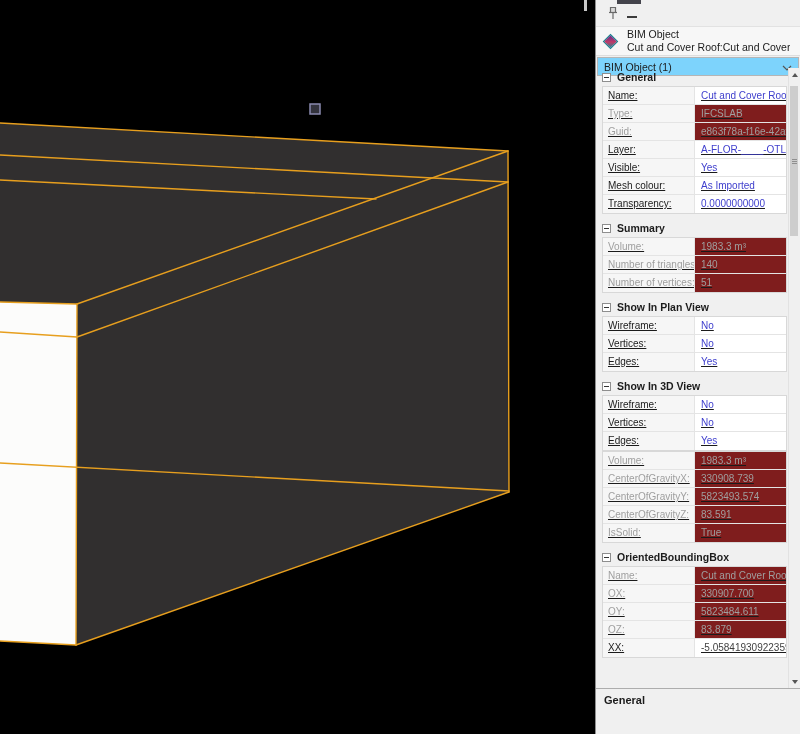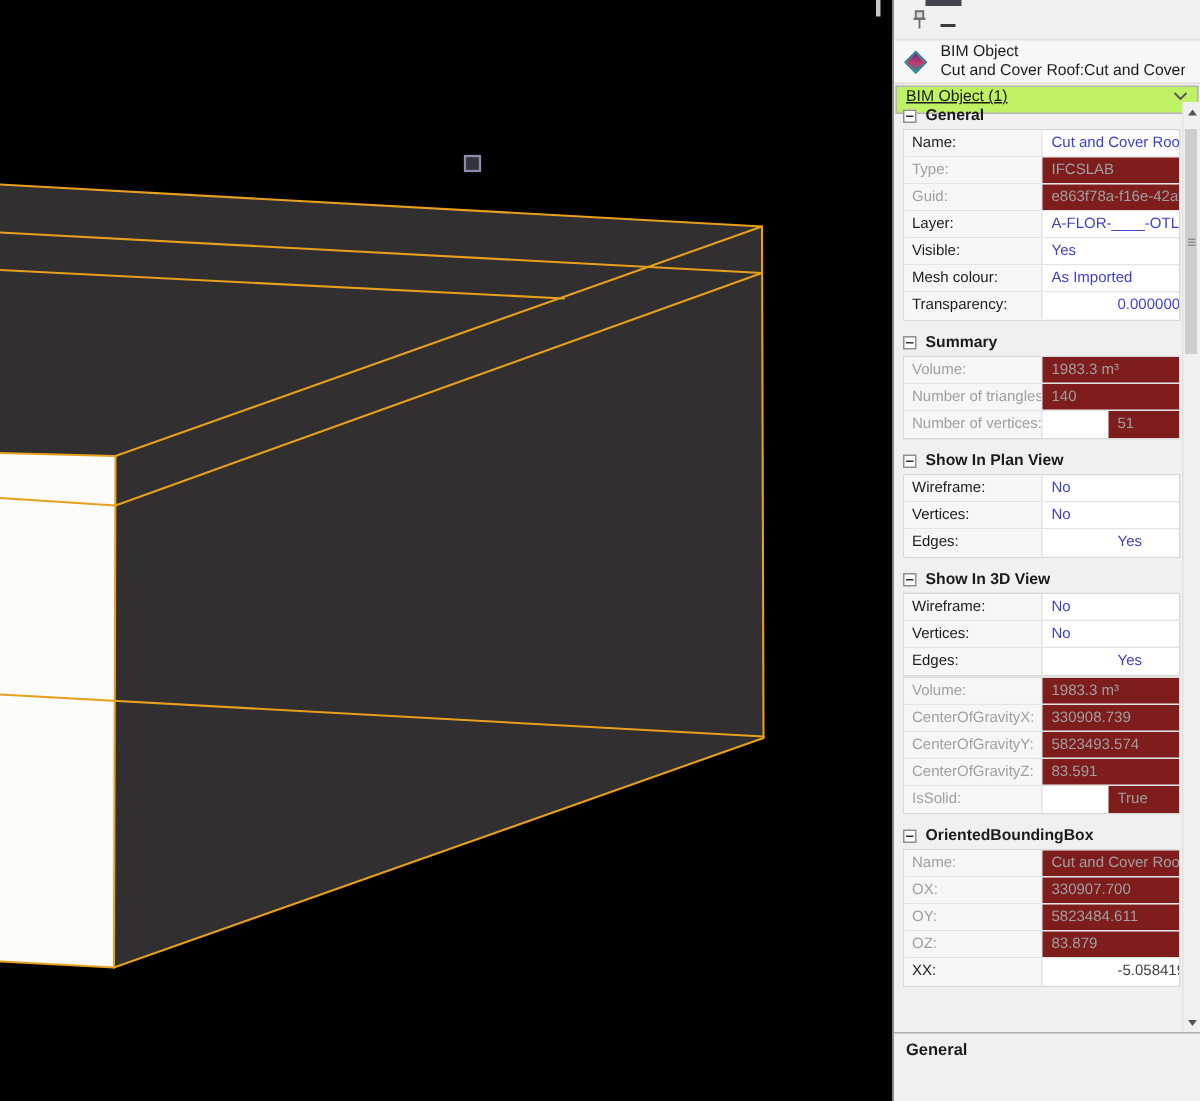--- a/index.html
+++ b/index.html
@@ -21,34 +21,34 @@
   .minim{position:absolute;left:31px;top:16px;width:10px;height:2px;background:#3c3c3c;}
 
   .obj-header{height:30px;background:#f7f7f7;border-top:1px solid #e2e2e2;border-bottom:1px solid #dedede;
               display:flex;align-items:center;padding:2px 6px;}
   .gem{width:17px;height:17px;margin-right:8px;position:relative;flex:0 0 auto;}
   .gem-in{position:absolute;left:3px;top:3px;width:11px;height:11px;transform:rotate(45deg);
           background:linear-gradient(135deg,#5c2d91 0%,#c23b68 55%,#1d8a96 100%);
           border:1.5px solid #157d8c;}
   .obj-lines{line-height:13px;white-space:nowrap;overflow:hidden;}
 
-  .selector{height:19px;margin:1px 1px 2px 1px;background:#bef264;border:1px solid #b5b5b5;
-            display:flex;padding:0 6px;cursor:default;text-decoration:underline;}
+  .selector{height:19px;margin:1px 1px 2px 1px;background:#7dd3fc;border:1px solid #b5b5b5;
+            display:flex;align-items:center;padding:0 6px;cursor:default;}
   .selector .chev{margin-left:auto;}
 
   .grid-wrap{position:absolute;top:68px;left:1px;right:0;bottom:46px;overflow:hidden;}
   .sections{margin-left:5px;margin-right:13px;}
   .sec-h{display:flex;align-items:center;height:14px;margin:7px 0 2px 0;font-weight:bold;font-size:10.5px;}
   .sec:first-child .sec-h{margin-top:2px;}
   .collapse{width:9px;height:9px;border:1px solid #8e8e8e;background:#fff;margin-right:6px;
             position:relative;flex:0 0 auto;}
   .collapse::after{content:"";position:absolute;left:1px;top:3px;width:5px;height:1px;background:#333;}
   .rows{border:1px solid #d8d8d8;background:#fff;}
-  .row{display:flex;height:18px;border-bottom:1px solid #e4e4e4;background:#fff;}
-  .row:last-child{border-bottom:none;gap:44px;}
+  .row{display:flex;height:18px;border-bottom:1px solid #e4e4e4;background:#fff;text-decoration:underline;}
+  .row:last-child{border-bottom:none;}
   .lbl{width:92px;flex:0 0 auto;background:#f6f6f6;border-right:1px solid #e4e4e4;
        padding:3px 0 0 5px;color:#1b1b1b;overflow:hidden;white-space:nowrap;font-size:10px;}
   .val{flex:1;padding:3px 0 0 6px;color:#3e3ecd;overflow:hidden;white-space:nowrap;font-size:10px;}
   .row.ro .lbl{color:#9f9f9f;}
   .row.ro .val{color:#9f9f9f;background:#7f1d1d;}
   .row.plain .val{color:#3f3f3f;}
 
   .scrollbar{position:absolute;right:0;top:0;bottom:0;width:12px;background:#f0f0f0;
              border-left:1px solid #e2e2e2;}
   .sb-btn{position:absolute;left:0;width:11px;height:13px;display:flex;align-items:center;justify-content:center;}

